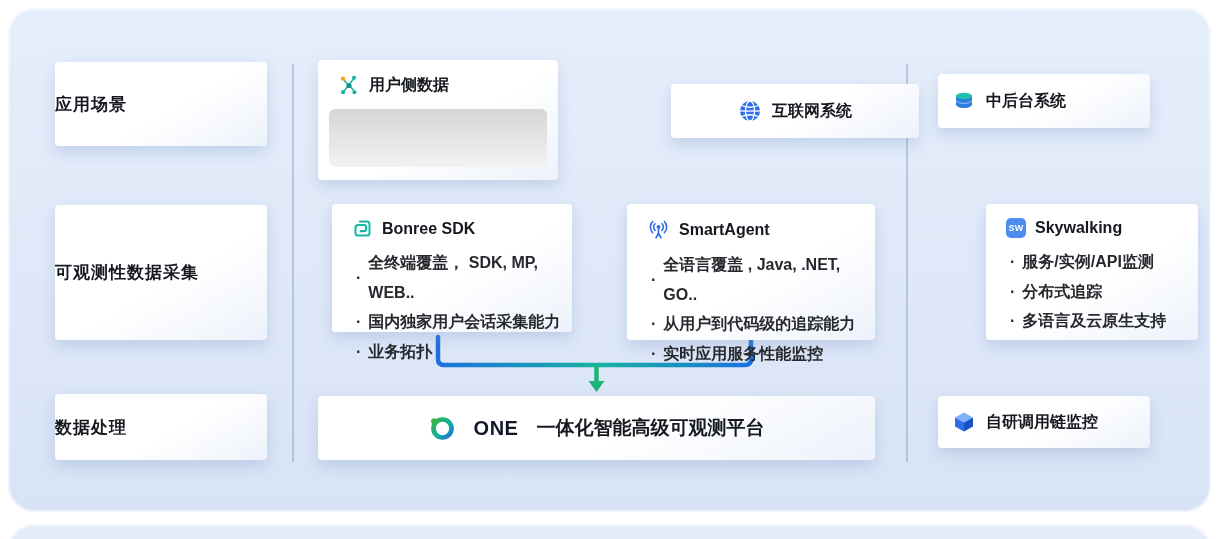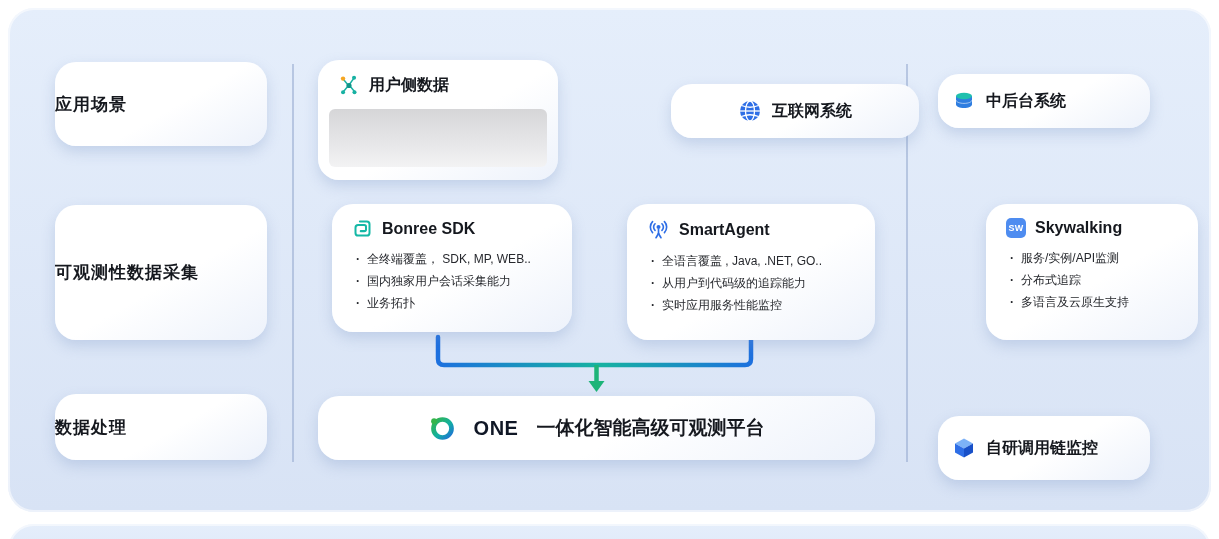--- a/index.html
+++ b/index.html
@@ -9,32 +9,32 @@
 
   .panel { position: absolute; border-radius: 26px;
            background: linear-gradient(180deg, #e5eefb 0%, #d8e3f5 100%);
            box-shadow: inset 0 0 0 2px rgba(255,255,255,0.55); }
   .panel.main   { left: 8px; top: 8px;   width: 1203px; height: 504px; }
   .panel.bottom { left: 8px; top: 524px; width: 1203px; height: 70px; }
 
   .divider { position: absolute; width: 1.5px; top: 64px; height: 398px;
              background: rgba(148,168,205,0.55); z-index: 1; }
 
-  .card { position: absolute; z-index: 2; border-radius: 21px;
+  .card { position: absolute; z-index: 2; border-radius: 4px;
           background: linear-gradient(150deg, #ffffff 55%, #edf2fb 100%);
           box-shadow: 0 6px 14px rgba(122,148,194,0.30); }
 
   .center-label { display: flex; align-items: center; justify-content: flex-start;
                   font-size: 17px; font-weight: 700; color: #15181e; letter-spacing: 1px; }
 
   .card-header { display: flex; align-items: center; gap: 9px; padding: 14px 14px 0 20px; }
   .card-title  { font-size: 16px; font-weight: 700; color: #15181e; }
 
   .bullets { margin-top: 9px; padding: 0 8px 0 24px; }
-  .bullet  { display: flex; align-items: center; font-size: 12px; font-weight: 400;
+  .bullet  { display: flex; align-items: center; font-size: 16px; font-weight: 700;
              color: #26282d; line-height: 1.85; }
   .bullet::before { content: "·"; font-weight: 900; margin-right: 7px; }
 
   .icon { display: inline-flex; align-items: center; justify-content: center; flex: 0 0 auto; }
 
   .row-card { display: flex; align-items: center; gap: 10px; }
   .row-card.centered { justify-content: center; }
   .row-card.padded   { padding-left: 14px; }
 
   .preview { position: absolute; left: 11px; right: 11px; top: 49px; height: 58px;
@@ -217,21 +217,21 @@
         </div>
       <div class="bullet">
           <span>分布式追踪</span>
         </div>
       <div class="bullet">
           <span>多语言及云原生支持</span>
         </div>
     </div>
   </div>
 
-  <div class="card row-card padded" style="left:938px;top:416px;width:212px;height:64px;">
+  <div class="card row-card padded" style="left:938px;top:396px;width:212px;height:52px;">
     <span class="icon">
       <svg viewBox="0 0 24 24" width="24" height="24">
         <polygon points="12,2.5 21,7.5 12,12.5 3,7.5" fill="#7db2f7"></polygon>
         <polygon points="3,7.5 12,12.5 12,21.5 3,16.5" fill="#2e6ee6"></polygon>
         <polygon points="21,7.5 21,16.5 12,21.5 12,12.5" fill="#1850c8"></polygon>
       </svg>
     </span>
     <span class="card-title">自研调用链监控</span>
   </div>
 

